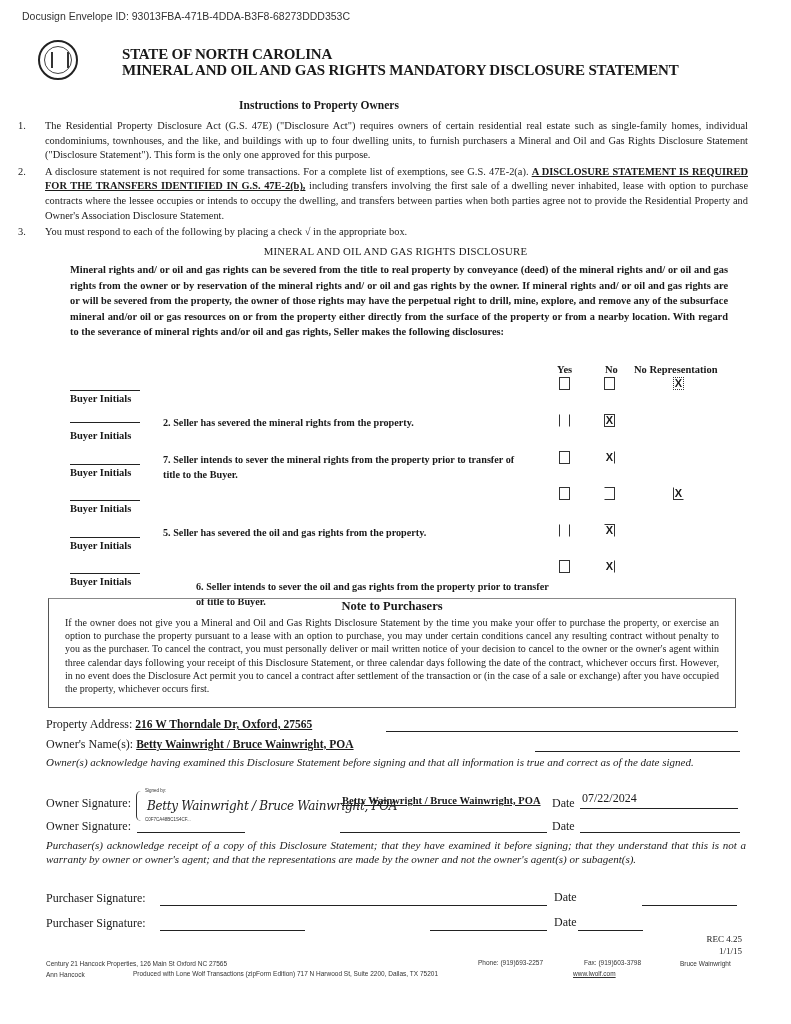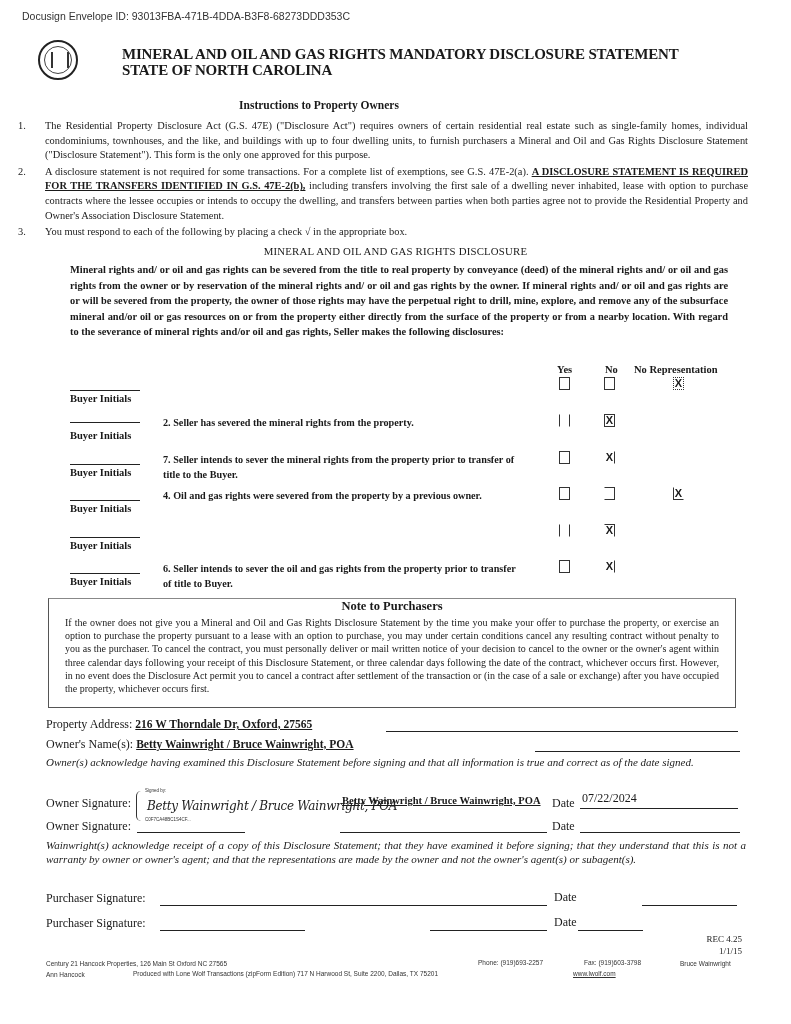--- a/index.html
+++ b/index.html
@@ -46,22 +46,22 @@
 </style>
 </head>
 <body>
 
 <div class="abs envelope">Docusign Envelope ID: 93013FBA-471B-4DDA-B3F8-68273DDD353C</div>
 
 <div class="abs seal">
     <div class="inner"></div>
   </div>
 <div class="abs title">
+  <div>STATE OF NORTH CAROLINA</div>
   <div>MINERAL AND OIL AND GAS RIGHTS MANDATORY DISCLOSURE STATEMENT</div>
-  <div>STATE OF NORTH CAROLINA</div>
 </div>
 
 <div class="abs instr-head">Instructions to Property Owners</div>
 <div class="abs list">
   <div class="item">
     <span class="num">1.</span>
     <span class="txt">The Residential Property Disclosure Act (G.S. 47E) ("Disclosure Act") requires owners of certain residential real estate such as single-family homes, individual condominiums, townhouses, and the like, and buildings with up to four dwelling units, to furnish purchasers a Mineral and Oil and Gas Rights Disclosure Statement ("Disclosure Statement"). This form is the only one approved for this purpose.</span>
   </div>
   <div class="item">
     <span class="num">2.</span>
@@ -100,37 +100,37 @@
   <div class="initials-line" style="top:13px;"></div>
   <div class="initials-lbl" style="top:16px;">Buyer Initials</div>
   <div class="q-text" style="top:1px;">7. Seller intends to sever the mineral rights from the property prior to transfer of title to the Buyer.</div>
   <div class="cb" style="left:559px; top:0px;"></div>
   <div class="cb open-right" style="left:604px; top:0px; border-left-color:transparent; border-right-color:#333;">X</div>
 </div>
 
 <div class="abs q-row" style="top:487px;">
   <div class="initials-line" style="top:13px;"></div>
   <div class="initials-lbl" style="top:16px;">Buyer Initials</div>
-  <div class="q-text" style="top:1px;">4. Oil and gas rights were severed from the property by a previous owner.</div>
   <div class="cb" style="left:559px; top:0px;"></div>
   <div class="cb open-left" style="left:604px; top:0px;"></div>
   <div class="cb" style="left:673px; top:0px; border-top-color:transparent; border-right-color:transparent; border-bottom-style:solid;">X</div>
 </div>
 
 <div class="abs q-row" style="top:524px;">
   <div class="initials-line" style="top:13px;"></div>
   <div class="initials-lbl" style="top:16px;">Buyer Initials</div>
+  <div class="q-text" style="top:1px;">5. Seller has severed the oil and gas rights from the property.</div>
   <div class="cb half" style="left:559px; top:0px;"></div>
   <div class="cb" style="left:604px; top:0px; border-left-color:transparent; border-bottom-color:transparent;">X</div>
 </div>
 
 <div class="abs q-row" style="top:560px;">
   <div class="initials-line" style="top:13px;"></div>
   <div class="initials-lbl" style="top:16px;">Buyer Initials</div>
-  <div class="q-text" style="top:1px;">6. Seller intends to sever the oil and gas rights from the property prior to transfer of title to Buyer.</div>
+  <div class="q-text" style="top:19px;margin-left:33px;">6. Seller intends to sever the oil and gas rights from the property prior to transfer of title to Buyer.</div>
   <div class="cb" style="left:559px; top:0px;"></div>
   <div class="cb" style="left:604px; top:0px; border-left-color:transparent; border-top-color:transparent; border-bottom-color:transparent;">X</div>
 </div>
 
 <div class="abs note">
   <div class="note-head">Note to Purchasers</div>
   <div class="note-body">If the owner does not give you a Mineral and Oil and Gas Rights Disclosure Statement by the time you make your offer to purchase the property, or exercise an option to purchase the property pursuant to a lease with an option to purchase, you may under certain conditions cancel any resulting contract without penalty to you as the purchaser. To cancel the contract, you must personally deliver or mail written notice of your decision to cancel to the owner or the owner's agent within three calendar days following your receipt of this Disclosure Statement, or three calendar days following the date of the contract, whichever occurs first. However, in no event does the Disclosure Act permit you to cancel a contract after settlement of the transaction or (in the case of a sale or exchange) after you have occupied the property, whichever occurs first.</div>
 </div>
 
 <div class="abs field" style="left:46px; top:717px;">
@@ -157,21 +157,21 @@
 <div class="abs field" style="left:552px; top:796px;">Date</div>
 <div class="abs" style="left:582px; top:791px; font-size:12px;">07/22/2024</div>
 <div class="line" style="left:580px; top:808px; width:158px;"></div>
 
 <div class="abs field" style="left:46px; top:819px;">Owner Signature:</div>
 <div class="line" style="left:137px; top:832px; width:108px;"></div>
 <div class="line" style="left:340px; top:832px; width:207px;"></div>
 <div class="abs field" style="left:552px; top:819px;">Date</div>
 <div class="line" style="left:580px; top:832px; width:160px;"></div>
 
-<div class="abs italic-par" style="top:838px;">Wainwright(s) acknowledge receipt of a copy of this Disclosure Statement; that they have examined it before signing; that they understand that this is not a warranty by owner or owner's agent; and that the representations are made by the owner and not the owner's agent(s) or subagent(s).</div>
+<div class="abs italic-par" style="top:838px;">Purchaser(s) acknowledge receipt of a copy of this Disclosure Statement; that they have examined it before signing; that they understand that this is not a warranty by owner or owner's agent; and that the representations are made by the owner and not the owner's agent(s) or subagent(s).</div>
 
 <div class="abs field" style="left:46px; top:891px;">Purchaser Signature:</div>
 <div class="line" style="left:160px; top:905px; width:387px;"></div>
 <div class="abs field" style="left:554px; top:890px;">Date</div>
 <div class="line" style="left:642px; top:905px; width:95px;"></div>
 
 <div class="abs field" style="left:46px; top:916px;">Purchaser Signature:</div>
 <div class="line" style="left:160px; top:930px; width:145px;"></div>
 <div class="line" style="left:430px; top:930px; width:117px;"></div>
 <div class="abs field" style="left:554px; top:915px;">Date</div>

